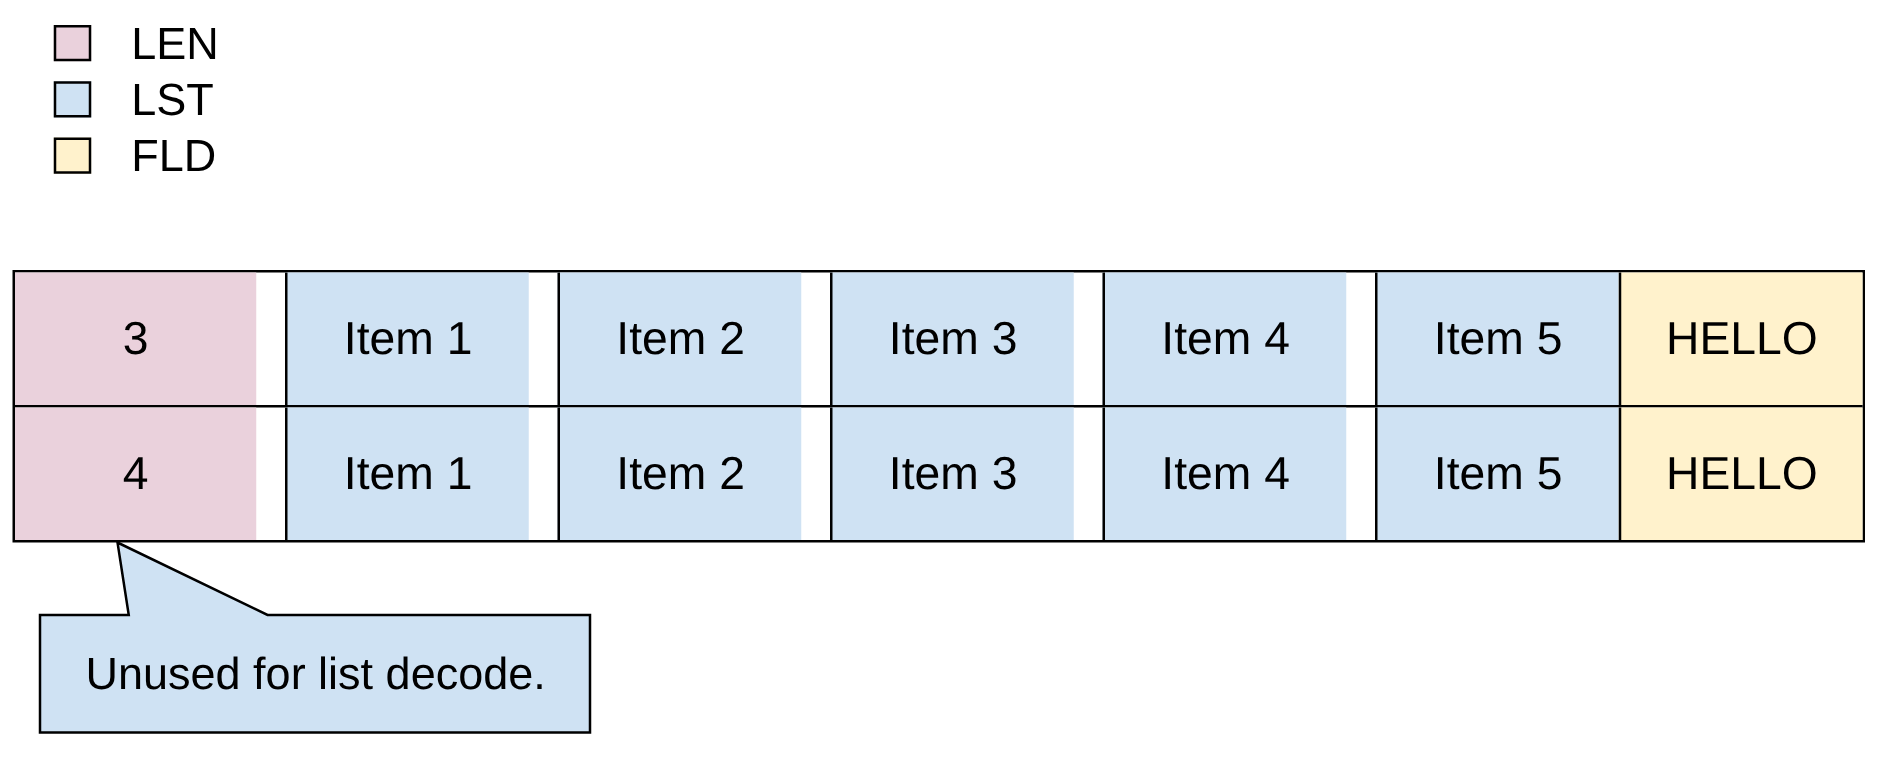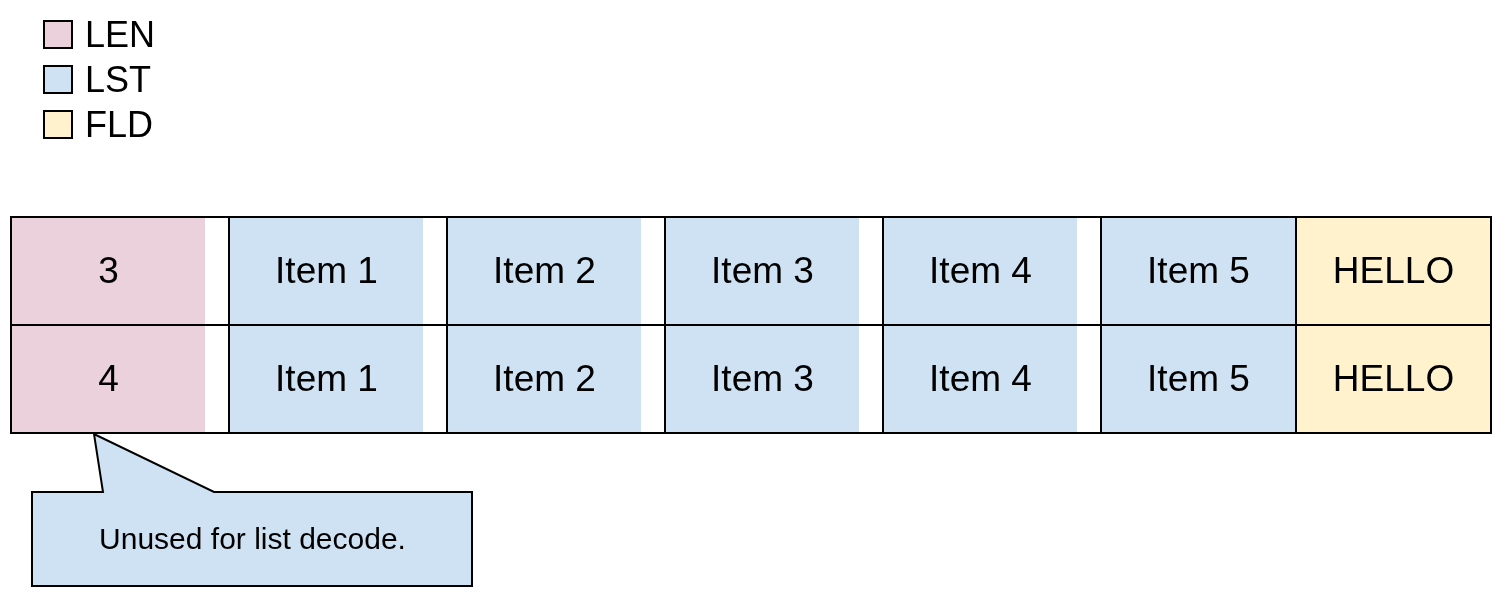--- a/index.html
+++ b/index.html
@@ -20,21 +20,21 @@
 
   
   .legend {
     position: absolute;
     left: 43px;
     top: 20px;
   }
   .legend-row {
     display: flex;
     align-items: center;
-    gap: 12px;
+    gap: 32px;
     height: 29px;
     margin-bottom: 16px;
   }
   .swatch {
     width: 30px;
     height: 29px;
     box-sizing: border-box;
     border: 2px solid var(--border, #000);
     flex: 0 0 auto;
   }
@@ -98,21 +98,21 @@
     position: absolute;
     left: 34px;
     top: 494px;
     width: 437px;
     height: 90px;
     display: flex;
     flex-direction: column;
     align-items: center;
     justify-content: center;
     text-align: center;
-    font-size: 30px;
+    font-size: 36px;
     line-height: 42px;
   }
 </style>
 </head>
 <body>
 
 <div class="canvas">
 
   <div class="legend">
     <div class="legend-row">

